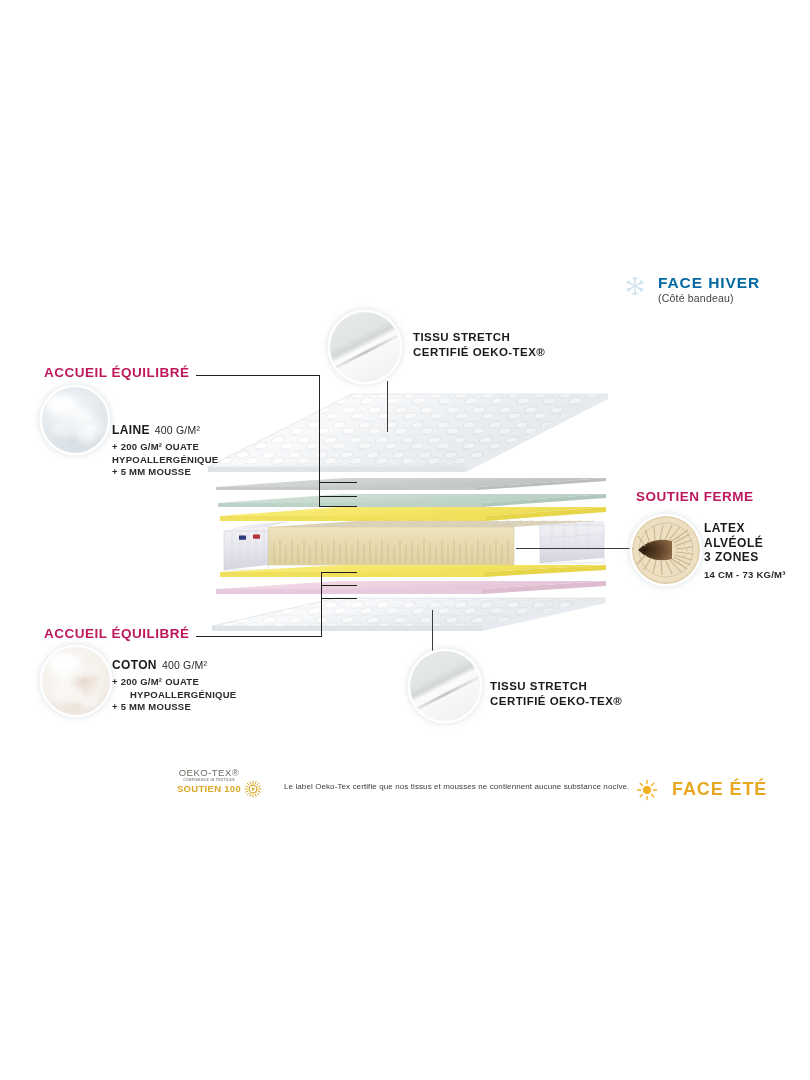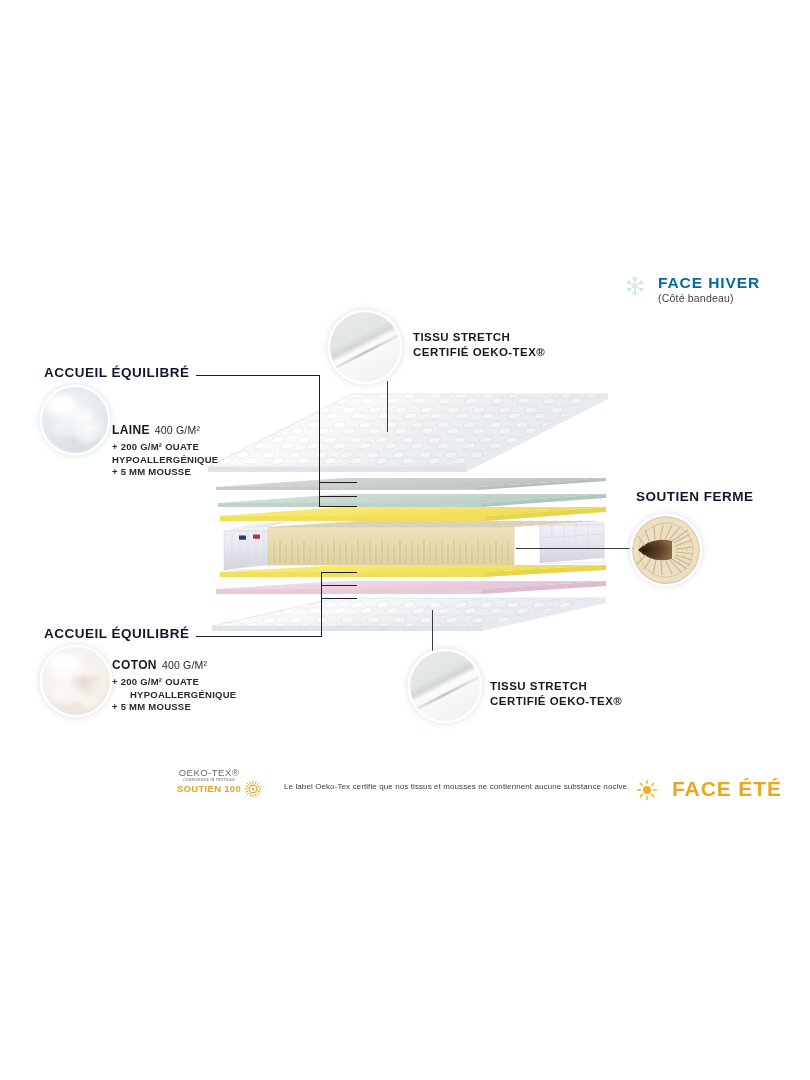--- a/index.html
+++ b/index.html
@@ -18,21 +18,21 @@
     width: 810px;
     height: 1080px;
     background: #ffffff;
   }
 
   
   .callout-title {
     font-size: 13.5px;
     font-weight: 700;
     letter-spacing: 0.5px;
-    color: #0f172a;
+    color: #be185d;
     white-space: nowrap;
   }
   .mat-name {
     font-size: 12px;
     font-weight: 700;
     letter-spacing: 0.35px;
     color: #1a1a1a;
   }
   .mat-weight {
     font-size: 10.5px;
@@ -126,21 +126,21 @@
   }
   .season-text-hiver .main {
     font-size: 15.5px; font-weight: 700; letter-spacing: 0.9px;
     color: #0369a1; line-height: 17px; white-space: nowrap;
   }
   .season-text-hiver .sub {
     font-size: 10.5px; font-weight: 400; letter-spacing: 0.2px;
     color: #444; line-height: 14px; white-space: nowrap;
   }
   .season-text-ete .main {
-    font-size: 21px; font-weight: 700; letter-spacing: 0.9px;
+    font-size: 18px; font-weight: 700; letter-spacing: 0.9px;
     color: #e8a721; line-height: 17px; white-space: nowrap;
   }
 
   
   .oeko-block { position: absolute; display: flex; align-items: center; }
   .oeko-logo { position: relative; width: 78px; height: 30px; }
   .oeko-top {
     font-size: 9.5px; letter-spacing: 0.5px; color: #6d6a63;
     font-weight: 400; text-align: center; line-height: 11px;
   }
@@ -520,20 +520,28 @@
             <circle cx="47" cy="46" r="1"></circle>
             <circle cx="57" cy="31" r="0.9"></circle>
           <circle cx="57" cy="37" r="0.9"></circle>
             <circle cx="50" cy="34" r="0.9"></circle>
         </g>
         <circle cx="34" cy="34" r="33" fill="none" stroke="#ddcda6" stroke-width="1"></circle>
       </svg>
     </div>
   </div>
 
+  <div style="position:absolute; left:704px; top:521px;">
+    <div class="mat-name" style="line-height:14.5px; letter-spacing:0.5px;">
+      <div>LATEX</div>
+      <div>ALVÉOLÉ</div>
+      <div>3 ZONES</div>
+    </div>
+    <div class="mat-sub" style="margin-top:4px;">14 CM - 73 KG/M³</div>
+  </div>
 
   <div style="position:absolute; left:44px; top:626px;">
     <div class="callout-title">ACCUEIL ÉQUILIBRÉ</div>
   </div>
 
   <div class="swatch sw-cotton" style="left:42px; top:647px; width:68px; height:68px;">
     <div class="inner">
       <div class="fib" style="left:10%; top:10%; width:44%; height:24%;"></div>
       <div class="fib" style="left:46%; top:24%; width:36%; height:22%; opacity:.7;"></div>
       <div class="fib" style="left:14%; top:58%; width:48%; height:26%; opacity:.65;"></div>

